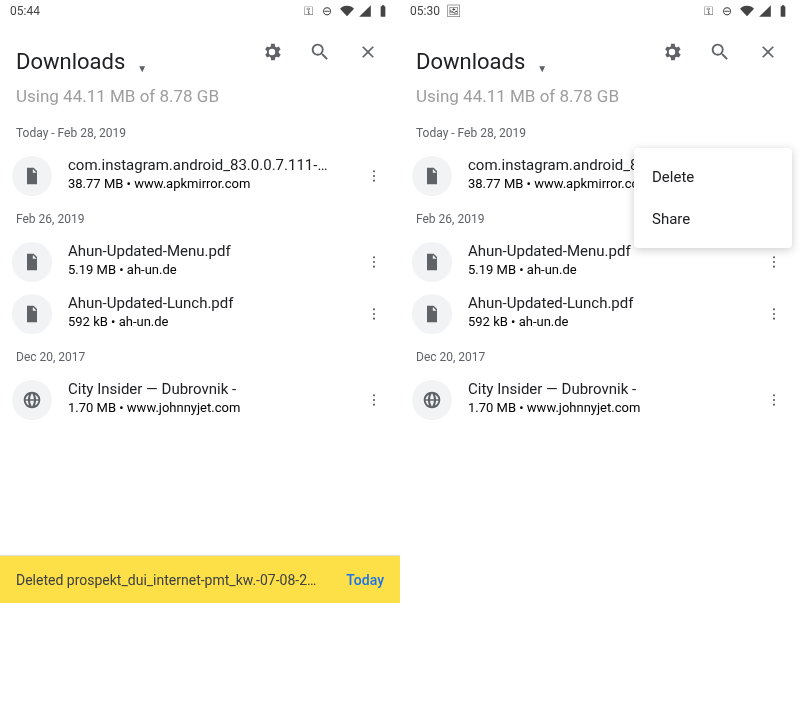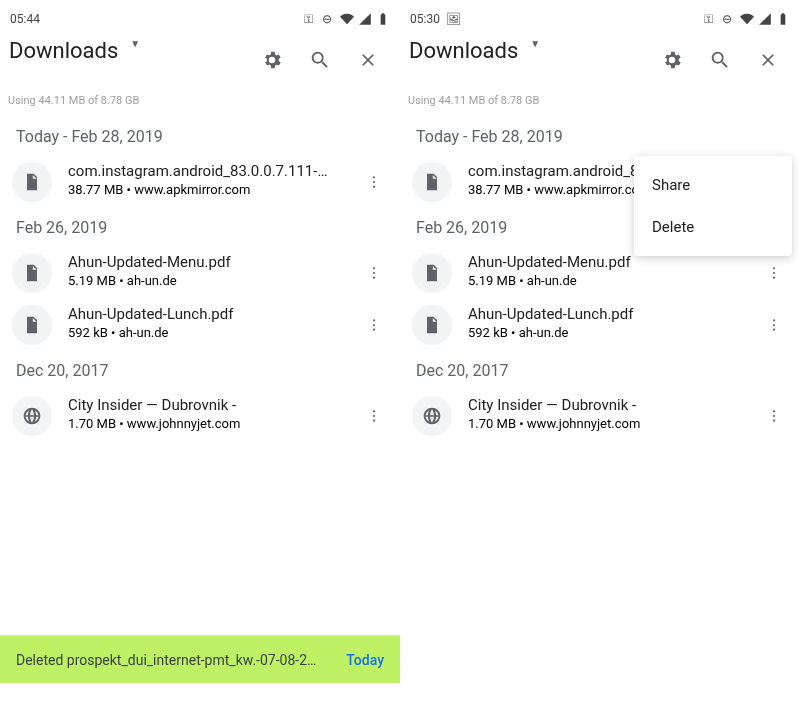--- a/index.html
+++ b/index.html
@@ -1,53 +1,53 @@
 <!DOCTYPE html>
 <html><head>
 <meta charset="utf-8">
 <style>
   * { box-sizing: border-box; margin: 0; padding: 0; }
   html, body { width: 800px; height: 711px; font-family: Roboto, Arial, sans-serif; background: #fff; color:#202124; }
   body { display: flex; }
 
-  .pane { width: 400px; height: 675px; position: relative; overflow: hidden; background:#fff;margin-top:8px;}
+  .pane { width: 400px; height: 603px; position: relative; overflow: hidden; background:#fff;}
 
   
   .status-bar { height: 22px; display:flex; align-items:center; justify-content:space-between; padding: 0 10px; font-size:12px; color:#444;}
   .status-icons { display:flex; gap:4px; align-items:center;}
   .status-icons svg, .status-icons .glyph { width:14px; height:14px; }
 
   
-  .header { display:flex; align-items:flex-start; padding: 8px 10px 8px 9px; }
+  .header { display:flex; align-items:flex-end; padding: 8px 10px 8px 16px; }
   .title { font-size:22px; font-weight:400; color:#202124;}
   .dropdown-arrow { margin-left:12px; font-size:10px; color:#5f6368;}
   .header-spacer{flex:1;}
   .header-icons{display:flex; gap:4px;}
   .icon-btn{width:44px;height:44px;display:flex;align-items:center;justify-content:center;cursor:pointer;border-radius:50%;}
   .icon-btn svg{width:22px;height:22px;fill:#5f6368;}
   .icon-btn.close svg{width:20px;height:20px;}
 
   
-  .storage-line{padding: 4px 8px 10px; font-size:11px; color:#9e9e9e;}
-
-  
-  .date-header{padding: 10px 16px; font-size:16px; color:#5f6368;}
+  .storage-line{padding: 4px 16px 10px; font-size:17px; color:#9e9e9e;}
+
+  
+  .date-header{padding: 10px 16px; font-size:12px; color:#5f6368;}
 
   
   .file-row{display:flex; padding:6px 6px 6px 12px;}
   .file-thumb{width:40px;height:40px; border-radius:50%; background:#f1f3f4; display:flex;align-items:center;justify-content:center; flex-shrink:0;}
   .file-thumb svg{width:20px;height:20px;fill:#5f6368;}
   .file-text{flex:1; min-width:0; padding-left:16px; padding-right:4px;}
   .file-name{font-size:15px;color:#202124; white-space:nowrap; overflow:hidden; text-overflow:ellipsis;}
   .file-meta{font-size:13px;color:#000000; margin-top:2px;}
   .row-menu{width:40px;height:40px;display:flex;align-items:center;justify-content:center;cursor:pointer;flex-shrink:0;}
   .row-menu svg{width:16px;height:16px;fill:#5f6368;}
 
   
-  .snackbar{position:absolute;left:0;right:0;bottom:0;height:48px;background:#bef264;
+  .snackbar{position:absolute;left:0;right:0;bottom:0;height:48px;background:#fde047;
     border-top:1px solid #e0e0e0; display:flex;align-items:center; padding:16px 16px; font-size:14px;
     box-shadow:0 -1px 3px rgba(0,0,0,.04);}
   .snackbar-text{flex:1; color:#3c4043; white-space:nowrap; overflow:hidden; text-overflow:ellipsis;}
   .snackbar-undo{color:#1a73e8; font-weight:500; margin-left:16px; cursor:pointer;}
 
   
   .popup{position:absolute; top:148px; right:8px; width:158px; background:#fff; border-radius:4px;
     box-shadow:0 2px 10px rgba(0,0,0,.2); padding:8px 0;}
   .popup-item{padding:12px 18px; font-size:15px; color:#202124; cursor:pointer;}
 </style>
@@ -298,16 +298,16 @@
           <svg viewBox="0 0 24 24">
             <circle cx="12" cy="5" r="1.6"></circle>
             <circle cx="12" cy="12" r="1.6"></circle>
             <circle cx="12" cy="19" r="1.6"></circle>
           </svg>
         </div>
       </div>
     </div>
 
   <div class="popup" id="popup-right">
+      <div class="popup-item">Delete</div>
       <div class="popup-item">Share</div>
-      <div class="popup-item">Delete</div>
     </div>
 </div>
 
 </body></html>

